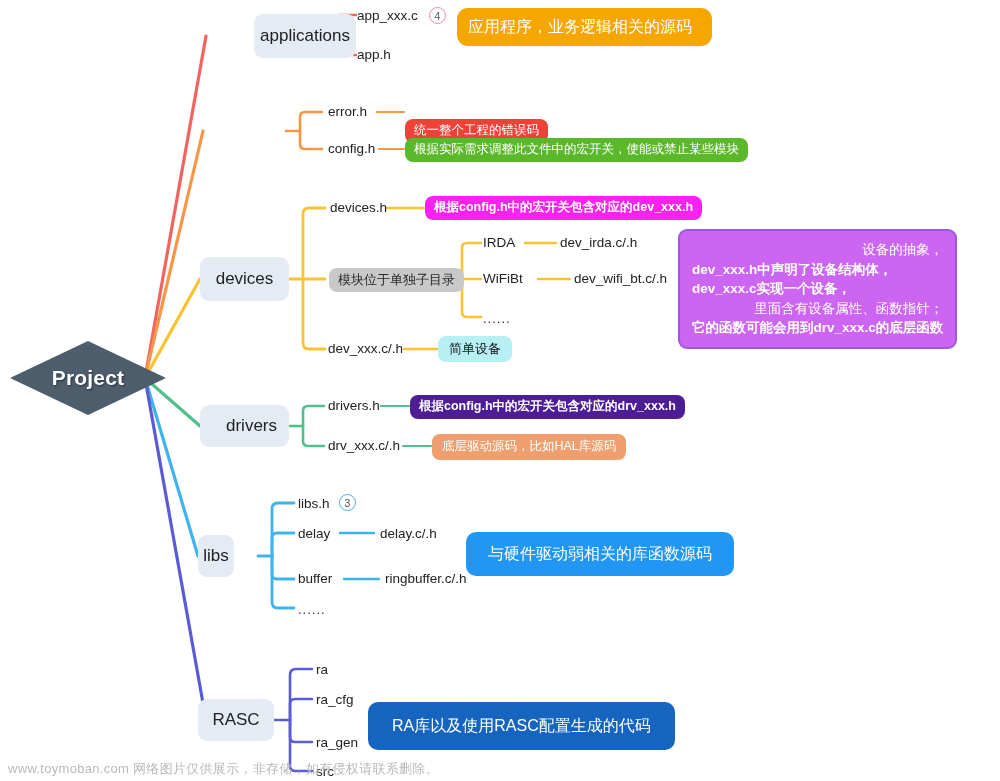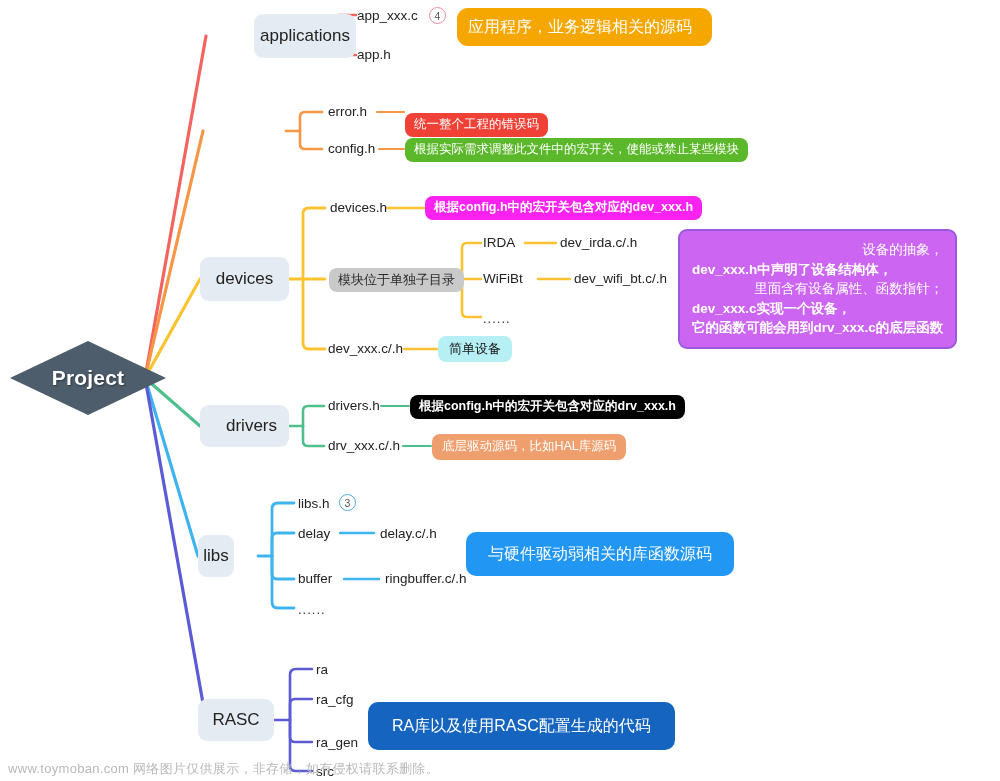--- a/index.html
+++ b/index.html
@@ -85,21 +85,21 @@
     line-height: 1.25;
     display: flex; align-items: center;
   }
   .note.orange  { background:#f5a700; color:#ffffff; font-size:16px; padding:9px 20px;
                   border-radius:11px; justify-content:center; }
   .note.red     { background:#ef4136; color:#ffffff; font-size:12.5px; padding:4px 9px; }
   .note.green   { background:#5cb82b; color:#ffffff; font-size:12.5px; padding:4px 9px; }
   .note.magenta { background:#fa22f0; color:#ffffff; font-size:12.5px; padding:4px 9px;
                   font-weight:bold; }
   .note.cyan    { background:#b6f0f5; color:#111; font-size:13px; padding:5px 11px; }
-  .note.lavender{ background:#000000; color:#ffffff; font-size:12.5px; padding:4px 9px;
+  .note.lavender{ background:#4c1d95; color:#ffffff; font-size:12.5px; padding:4px 9px;
                   font-weight:bold; }
   .note.peach   { background:#ef9f6e; color:#ffffff; font-size:12.5px; padding:5px 10px; }
   .note.blue    { background:#2196f3; color:#ffffff; font-size:16px; padding:12px 22px;
                   border-radius:10px; justify-content:center; }
   .note.darkblue{ background:#1565c0; color:#ffffff; font-size:16px; padding:12px 22px;
                   border-radius:10px; justify-content:center;
                   border:2px solid #1565c0; }
   .note.purplebig {
     background:#cc66f2; color:#ffffff; font-size:13.5px;
     border:2px solid #9b59e0; border-radius:9px;
@@ -209,21 +209,21 @@
   <div class="leaf" style="left:357px; top:48px;">
     <span>app.h</span>
   </div>
   <div class="note orange" style="left:457px; top:8px;padding-left:11px;">
     <span>应用程序，业务逻辑相关的源码</span>
   </div>
 
   <div class="leaf" style="left:328px; top:105px;">
     <span>error.h</span>
   </div>
-  <div class="note red" style="left:405px; top:113px;">
+  <div class="note red" style="left:405px; top:119px;">
     <span>统一整个工程的错误码</span>
   </div>
   <div class="leaf" style="left:328px; top:142px;">
     <span>config.h</span>
   </div>
   <div class="note green" style="left:405px; top:138px;">
     <span>根据实际需求调整此文件中的宏开关，使能或禁止某些模块</span>
   </div>
 
   <div class="lvl1" style="left:200px; top:257px; width:89px; height:44px;">
@@ -259,22 +259,22 @@
   <div class="leaf" style="left:328px; top:342px;">
     <span>dev_xxx.c/.h</span>
   </div>
   <div class="note cyan" style="left:438px; top:336px;">
     <span>简单设备</span>
   </div>
 
   <div class="note purplebig" style="left:678px; top:229px;">
     <span class="pl thin">设备的抽象，</span>
     <span class="pl">dev_xxx.h中声明了设备结构体，</span>
+    <span class="pl">dev_xxx.c实现一个设备，</span>
     <span class="pl thin">里面含有设备属性、函数指针；</span>
-    <span class="pl">dev_xxx.c实现一个设备，</span>
     <span class="pl">它的函数可能会用到drv_xxx.c的底层函数</span>
   </div>
 
   <div class="lvl1" style="left:200px; top:405px; width:89px; height:42px;padding-left:20px;">
     <span>drivers</span>
   </div>
   <div class="leaf" style="left:328px; top:399px;">
     <span>drivers.h</span>
   </div>
   <div class="note lavender" style="left:410px; top:395px;">

